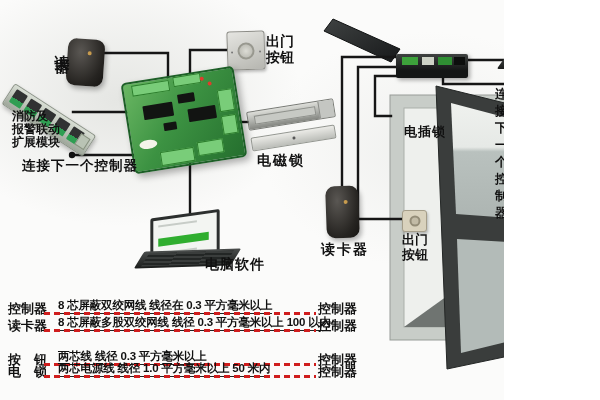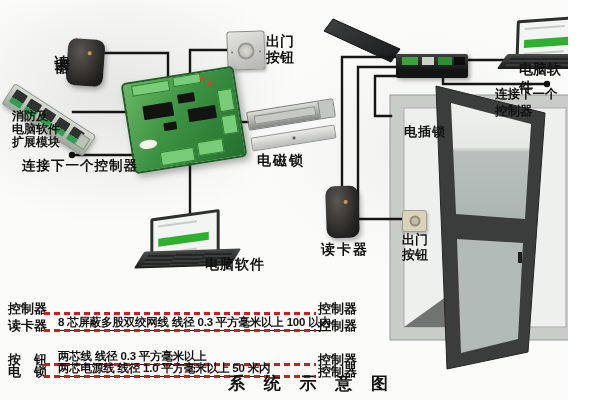--- a/index.html
+++ b/index.html
@@ -1,17 +1,17 @@
 <!DOCTYPE html>
 <html><head>
 <meta charset="utf-8">
 <style>
   html,body{margin:0;padding:0;background:#ffffff;}
   #stage{
-    position:relative;width:568px;height:400px;overflow:hidden;
+    position:relative;width:504px;height:400px;overflow:hidden;
     font-family:"Liberation Sans","DejaVu Sans",sans-serif;color:#111;
     background:
       radial-gradient(260px 180px at 120px 100px, rgba(188,191,184,.35), transparent 70%),
       radial-gradient(240px 170px at 430px 150px, rgba(198,201,195,.22), transparent 70%),
       #fbfbfa;
   }
   #scene{position:absolute;left:0;top:0;z-index:1;}
   .dev{position:absolute;z-index:2;}
   .lbl{position:absolute;z-index:3;font-weight:bold;white-space:pre-line;}
 
@@ -199,34 +199,35 @@
     </div>
 
   <div class="dev exitbtn" style="left:402px;top:210px;width:23px;height:20px;background:#d9d2bd;border-color:#a59e8a;">
     <div class="circle" style="width:7px;height:7px;border-color:#948d78;background:#c2bba6;"></div>
   </div>
 
   <div class="lbl" style="left:52px;top:43px;font-size:15px;writing-mode:vertical-rl;letter-spacing:2px;">读卡器</div>
   <div class="lbl" style="left:266px;top:33px;font-size:14px;line-height:16px;">出门
 按钮</div>
   <div class="lbl" style="left:12px;top:110px;font-size:12px;line-height:13px;">消防及
-电脑软件
+报警联动
 扩展模块</div>
   <div class="lbl" style="left:22px;top:157px;font-size:13.5px;letter-spacing:1px;">连接下一个控制器</div>
   <div class="lbl" style="left:257px;top:152px;font-size:14px;letter-spacing:2px;">电磁锁</div>
   <div class="lbl" style="left:205px;top:256px;font-size:14px;letter-spacing:1px;">电脑软件</div>
   <div class="lbl" style="left:519px;top:61px;font-size:14px;">电脑软件</div>
   <div class="lbl" style="left:495px;top:86px;font-size:12.5px;">连接下一个控制器</div>
   <div class="lbl" style="left:404px;top:123px;font-size:13px;letter-spacing:1px;">电插锁</div>
   <div class="lbl" style="left:321px;top:241px;font-size:14px;letter-spacing:2px;">读卡器</div>
   <div class="lbl" style="left:402px;top:232px;font-size:13px;line-height:15px;">出门
 按钮</div>
 
   <div class="spec-row" style="top:299px;">
     <span class="spec-left">控制器</span>
+    <span class="spec-text">8 芯屏蔽双绞网线  线径在 0.3 平方毫米以上</span>
     <span class="spec-dash"></span>
     <span class="spec-right">控制器</span>
   </div>
   <div class="spec-row" style="top:316px;">
     <span class="spec-left">读卡器</span>
     <span class="spec-text">8 芯屏蔽多股双绞网线  线径 0.3 平方毫米以上  100 以内</span>
     <span class="spec-dash"></span>
     <span class="spec-right">控制器</span>
   </div>
   <div class="spec-row" style="top:350px;">
@@ -235,14 +236,13 @@
     <span class="spec-dash"></span>
     <span class="spec-right">控制器</span>
   </div>
   <div class="spec-row" style="top:362px;">
     <span class="spec-left">电　锁</span>
     <span class="spec-text">两芯电源线  线径 1.0 平方毫米以上  50 米内</span>
     <span class="spec-dash"></span>
     <span class="spec-right">控制器</span>
   </div>
 
-  <div id="title">系 统 示 意 图</div>
 </div>
 
 </body></html>

